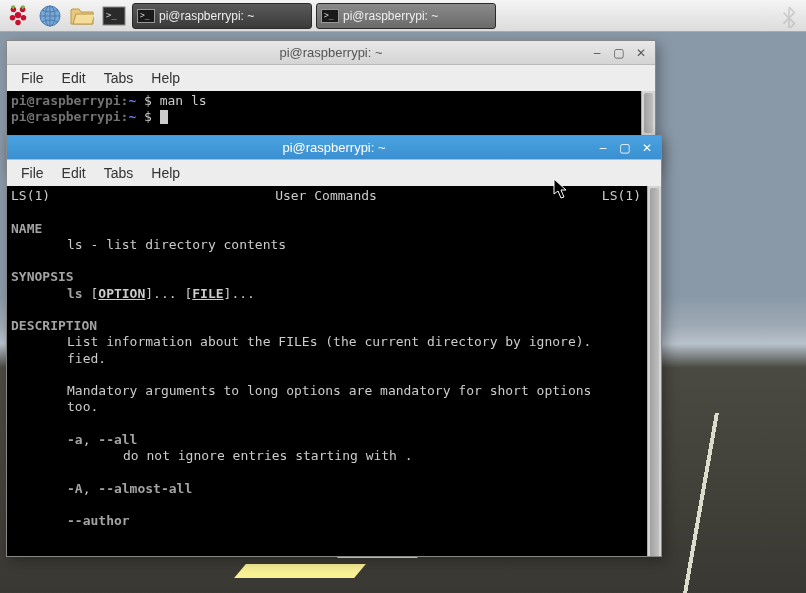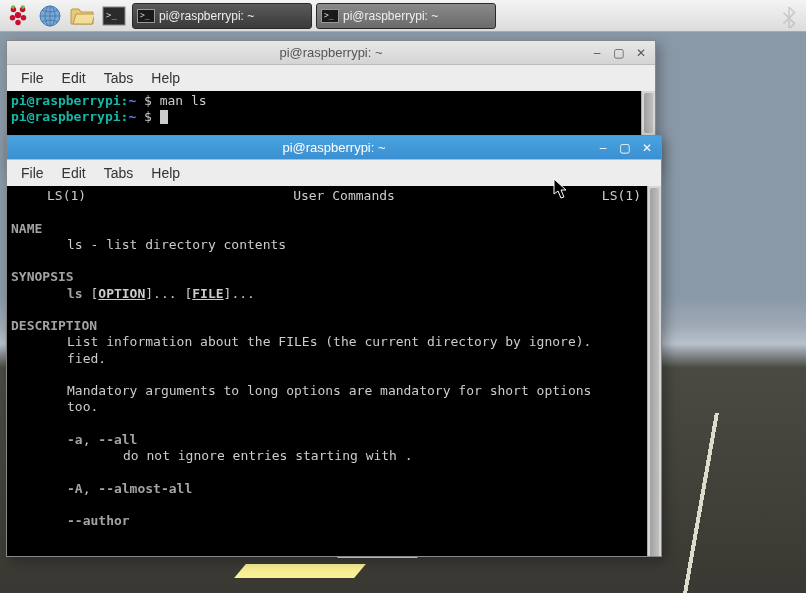--- a/index.html
+++ b/index.html
@@ -120,28 +120,28 @@
   position: absolute; right: 0; top: 0; bottom: 0; width: 14px;
   background: #d6d6d6;
   border-left: 1px solid #aaa;
 }
 .scrollbar-thumb {
   position: absolute; left: 2px; right: 2px; top: 2px;
   height: 100%;
   background: linear-gradient(to right, #a0a0a0, #c0c0c0);
   border-radius: 2px;
 }
-.prompt-user { color: #14b8a6; font-weight: bold; }
+.prompt-user { color: #737373; font-weight: bold; }
 .prompt-path { color: #5588ff; font-weight: bold; }
 .prompt-cmd { color: #ccc; }
 .cursor-block {
   display: inline-block; width: 8px; height: 14px;
   background: #ccc; vertical-align: text-bottom;
 }
-.man-header { display: flex; justify-content: space-between; padding-right: 16px; margin-left: 36px; }
+.man-header { display: flex; justify-content: space-between; padding-right: 16px; }
 .man-bold { font-weight: bold; color: #a3a3a3; }
 .man-under { text-decoration: underline; font-weight: bold; }
 .window1 { left: 6px; top: 40px; width: 650px; height: 130px; }
 .window2 { left: 6px; top: 135px; width: 656px; height: 422px; }
 .cursor-arrow {
   position: absolute; left: 553px; top: 178px; z-index: 300;
   pointer-events: none;
 }
 </style>
 </head>

